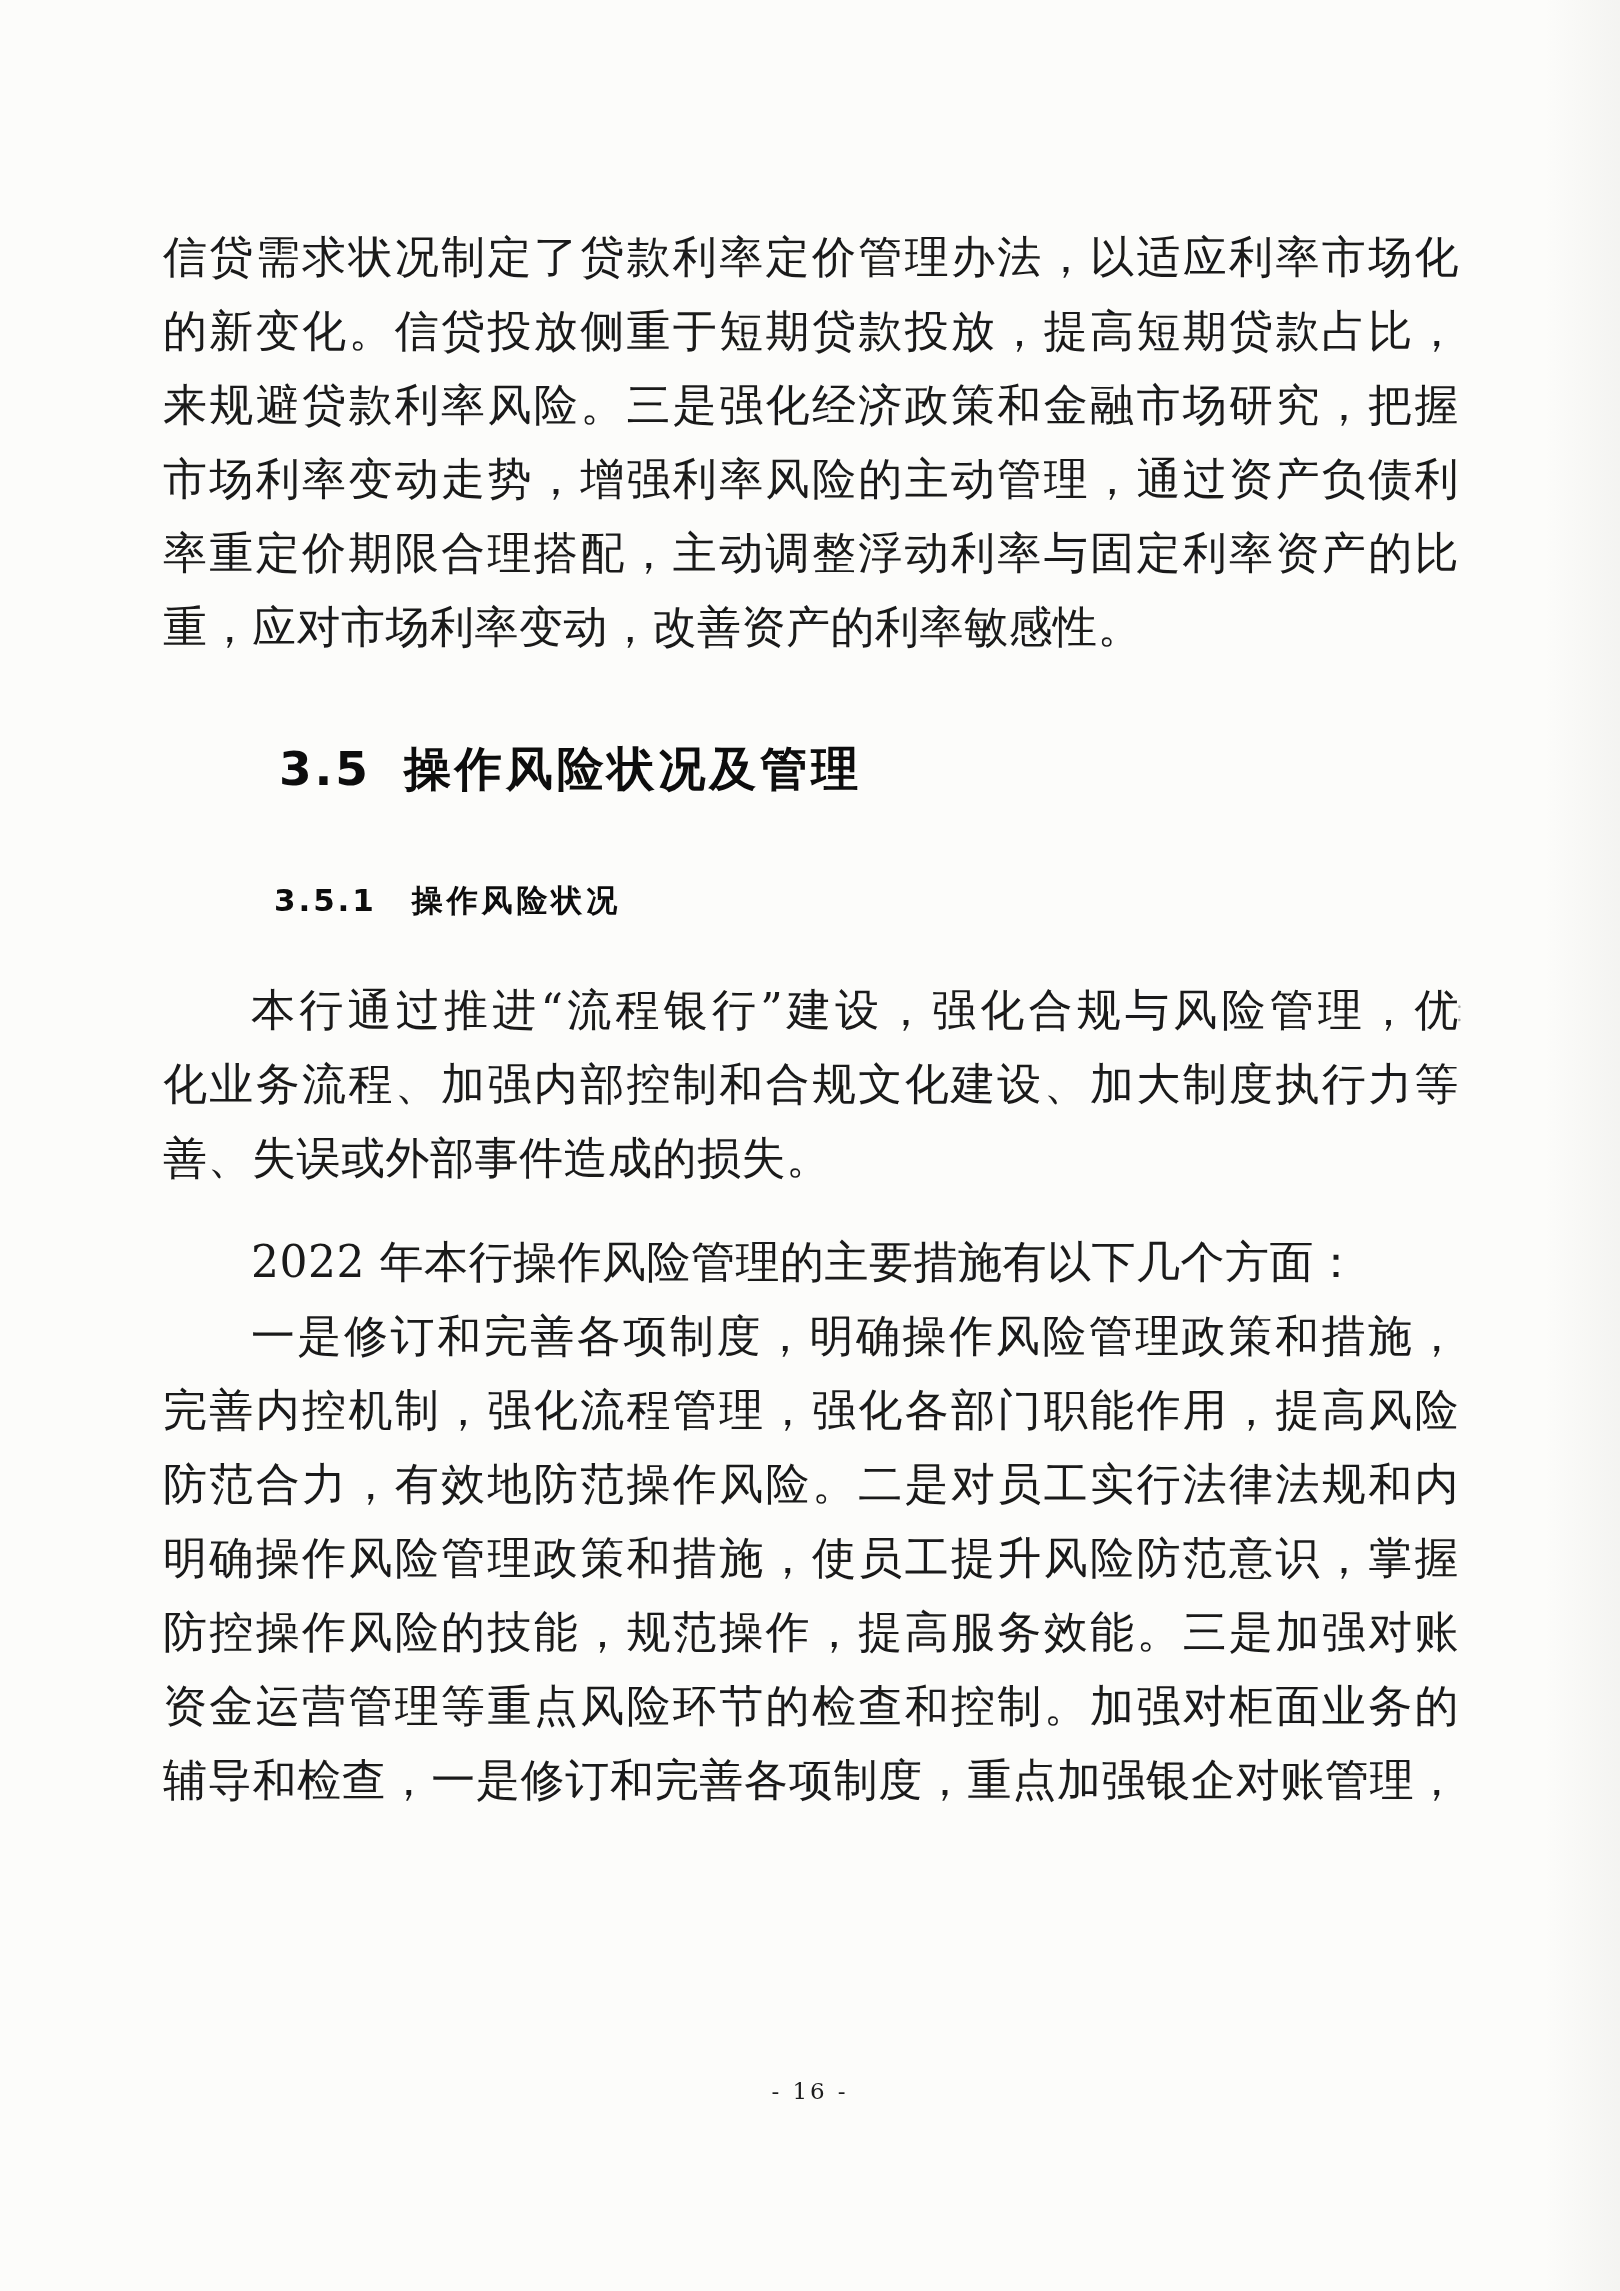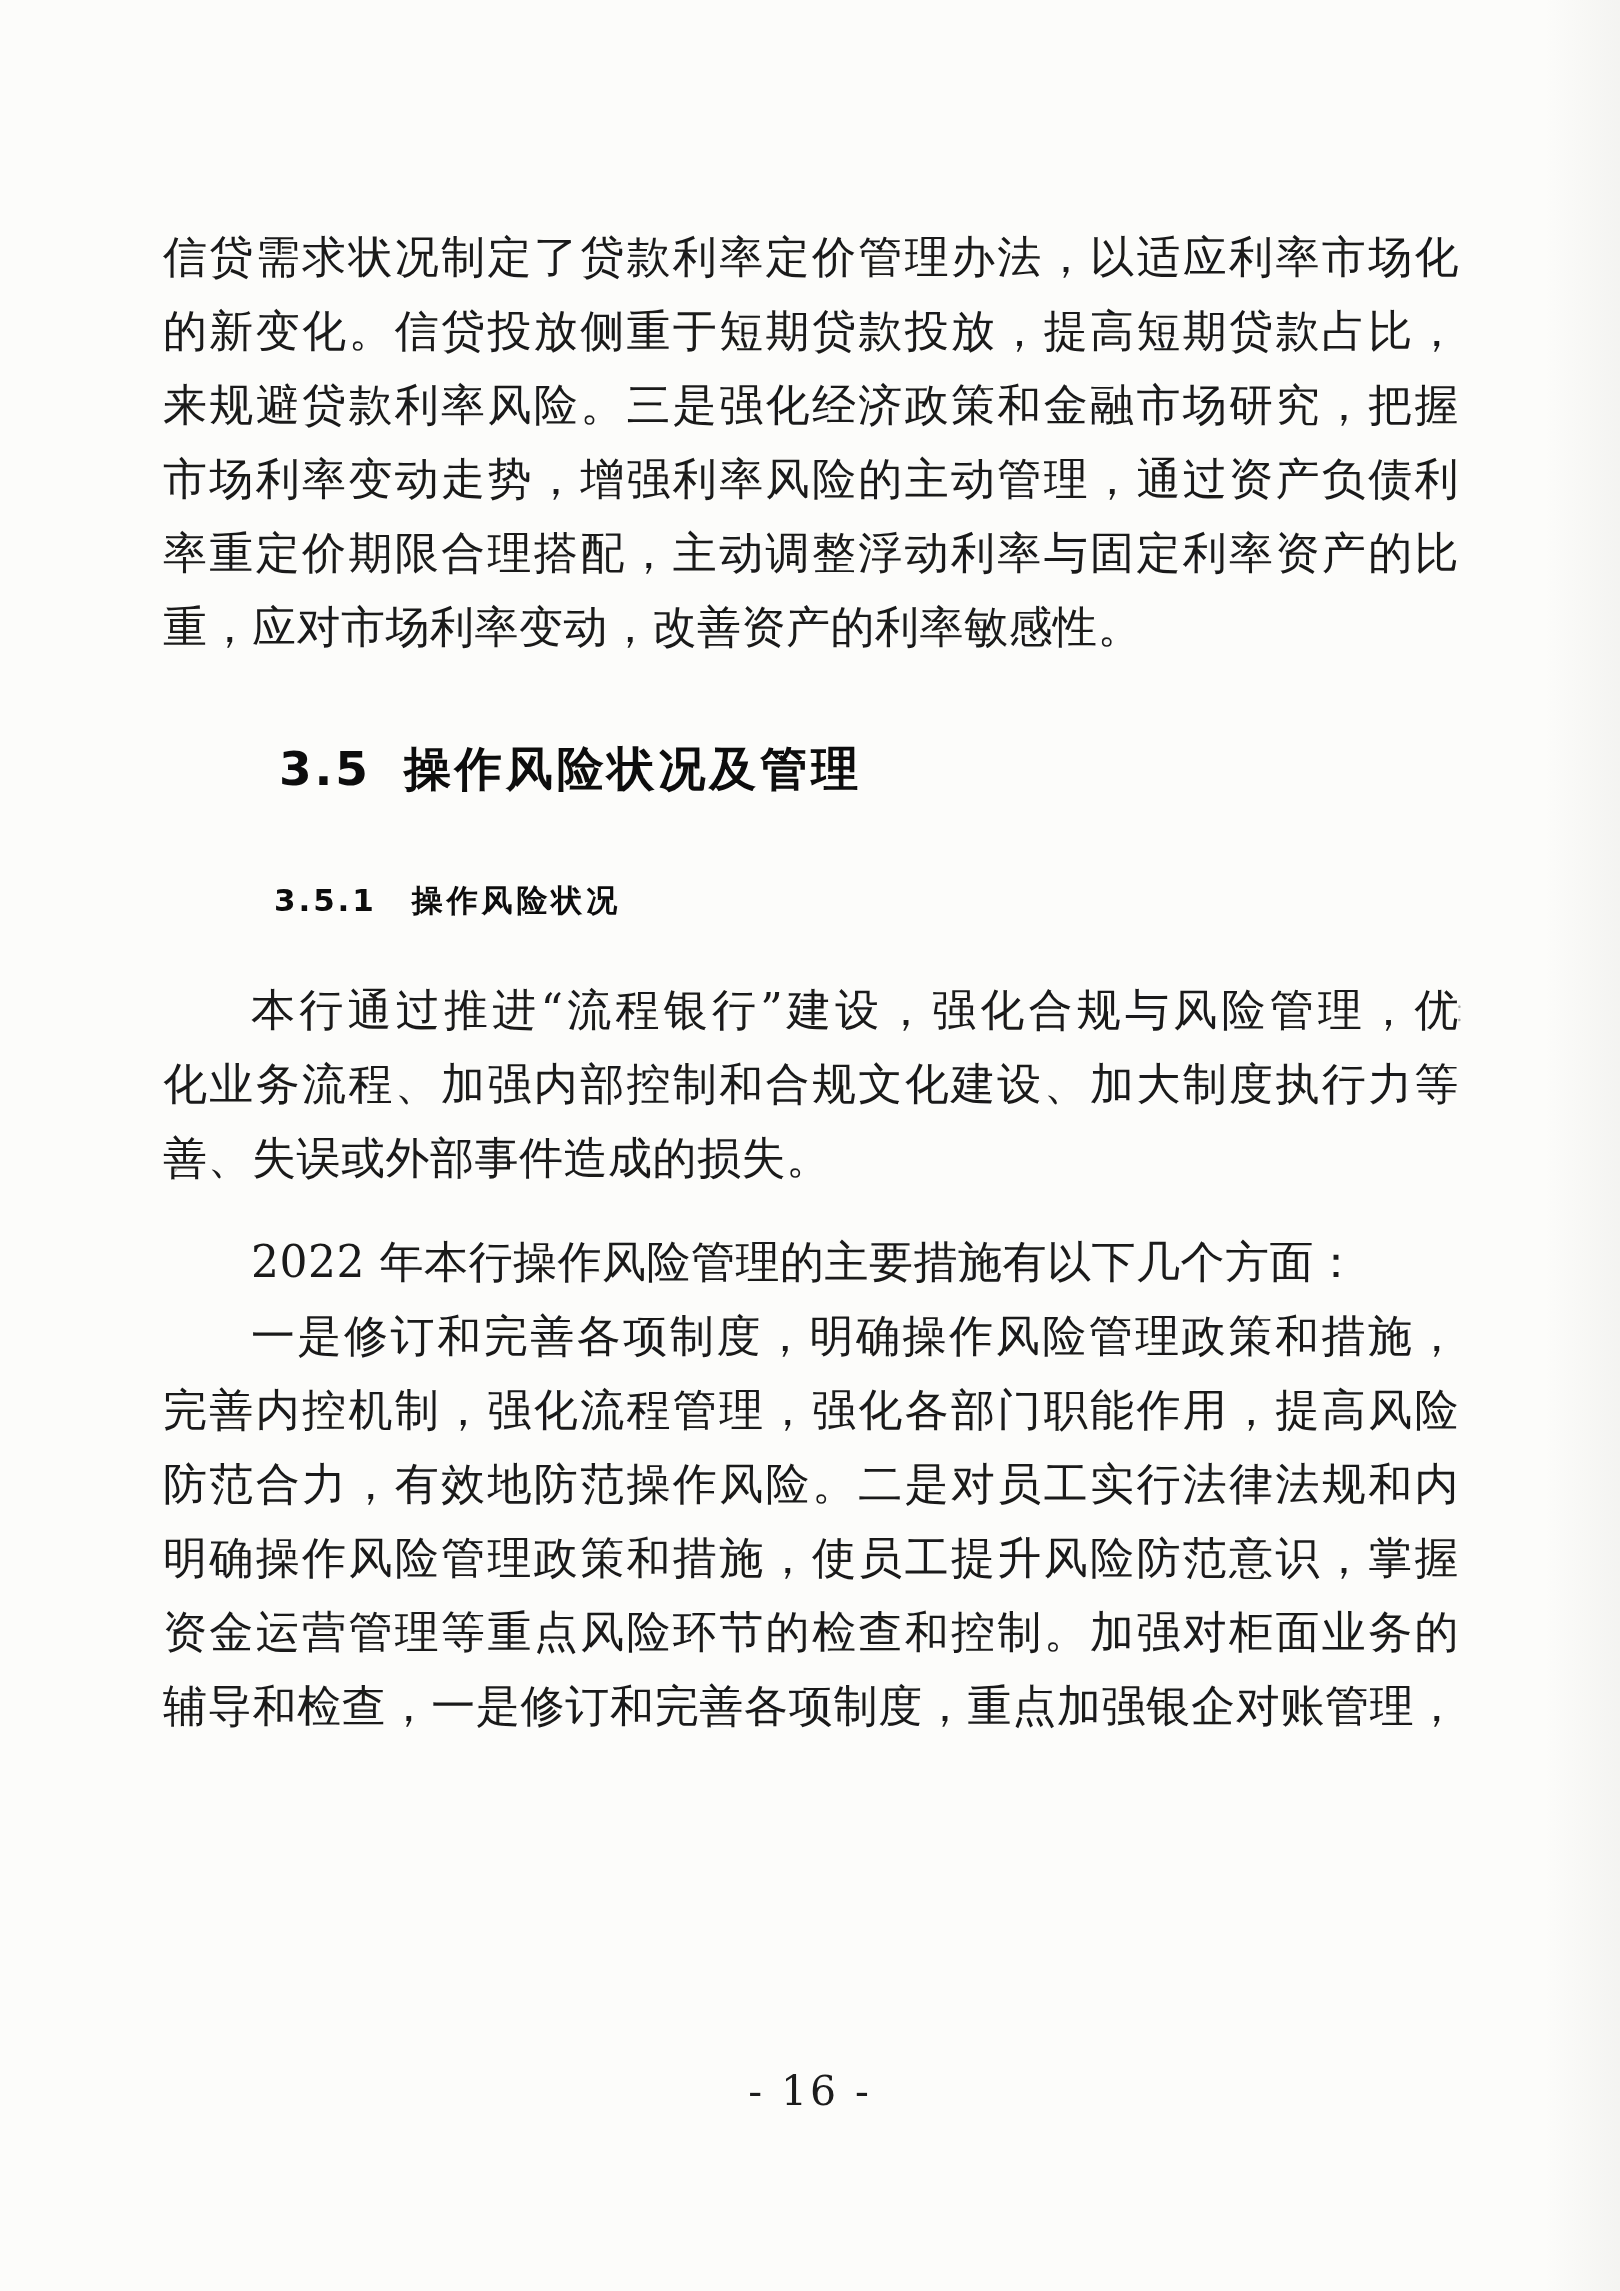--- a/index.html
+++ b/index.html
@@ -68,21 +68,21 @@
   .b2{margin-top:74px;}
   .b3{margin-top:45px;}
   .b4{margin-top:40px;}
   .b5{margin-top:30px;}
   .b6{margin-top:0;}
   .page-number{
     position:absolute;
     left:0;right:0;
     top:2070px;
     text-align:center;
-    font-size:41px;
+    font-size:23px;
     line-height:43px;
     letter-spacing:2.9px;
     color:#1c1c1c;
     font-family:"DejaVu Serif", serif;
   }
   
   .speck{
     position:absolute;
     color:#8a8a88;
     opacity:0.7;
@@ -113,20 +113,21 @@
         <div class="pline no-stretch">善、失误或外部事件造成的损失。</div>
       </div>
       <div class="para b5">
         <div class="pline no-stretch indent">2022 年本行操作风险管理的主要措施有以下几个方面：</div>
       </div>
       <div class="para b6">
         <div class="pline indent">一是修订和完善各项制度，明确操作风险管理政策和措施，</div>
         <div class="pline">完善内控机制，强化流程管理，强化各部门职能作用，提高风险</div>
         <div class="pline">防范合力，有效地防范操作风险。二是对员工实行法律法规和内</div>
         <div class="pline">明确操作风险管理政策和措施，使员工提升风险防范意识，掌握</div>
+        <div class="pline">防控操作风险的技能，规范操作，提高服务效能。三是加强对账</div>
         <div class="pline">资金运营管理等重点风险环节的检查和控制。加强对柜面业务的</div>
         <div class="pline">辅导和检查，一是修订和完善各项制度，重点加强银企对账管理，</div>
       </div>
     </div>
 
   <div class="page-number">- 16 -</div>
 
   <span class="speck speck-1">⁚</span>
   <span class="speck speck-2">’</span>
 

